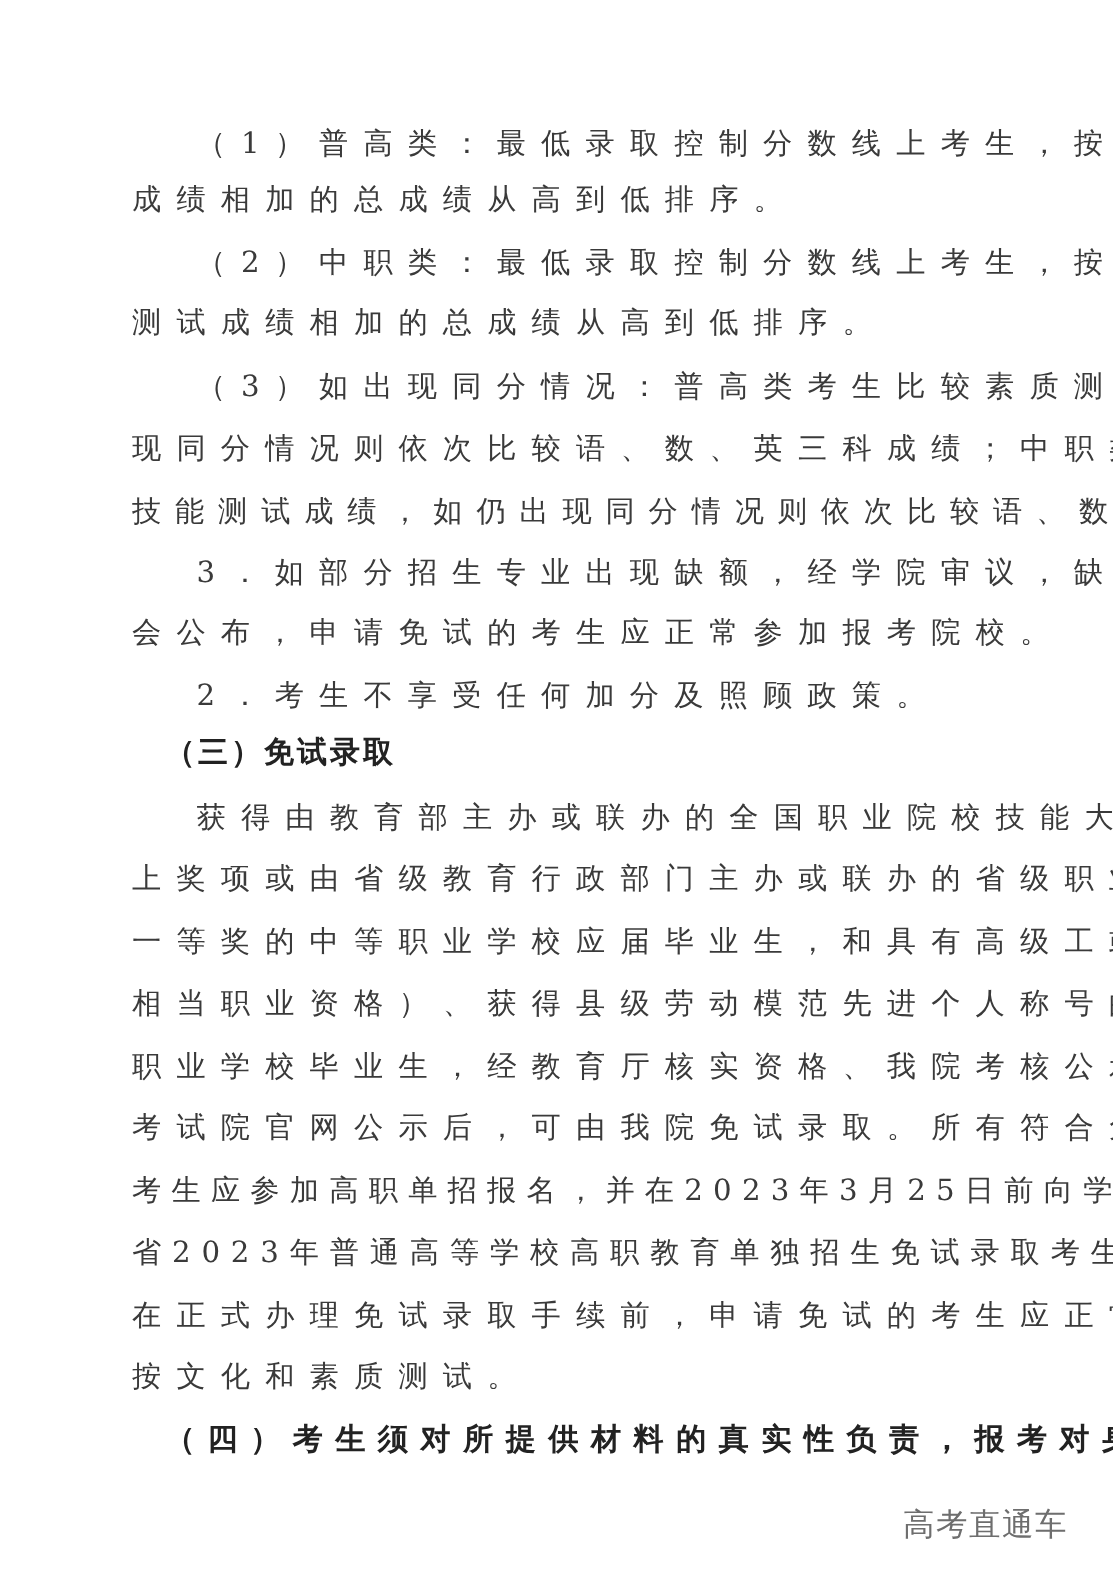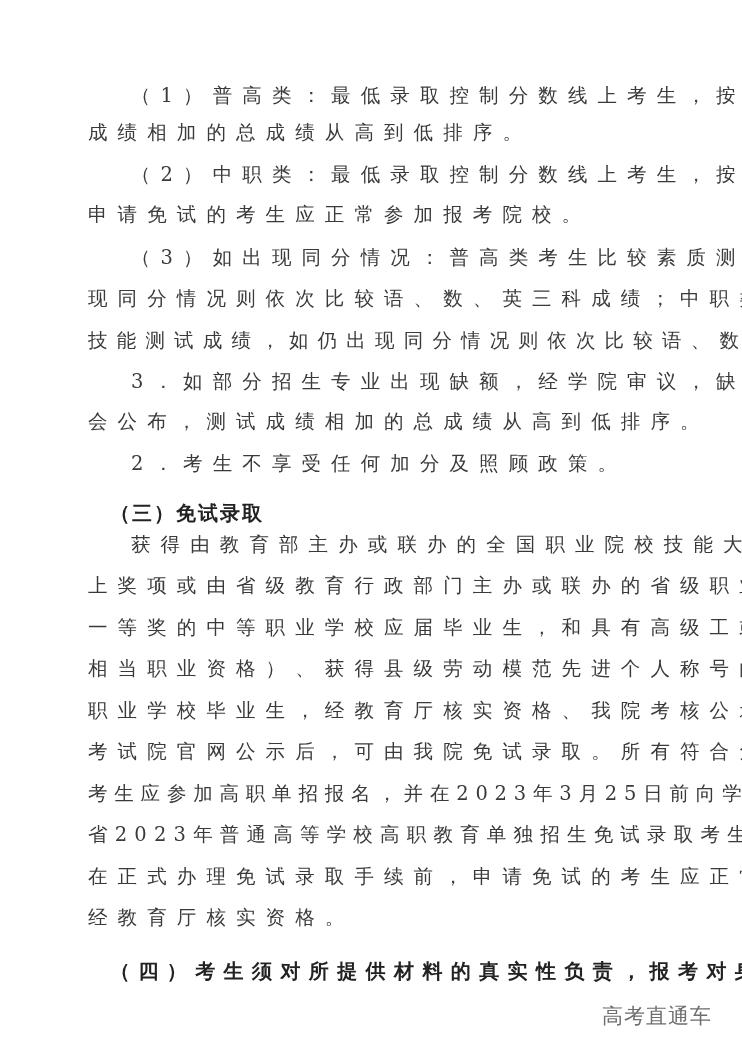--- a/index.html
+++ b/index.html
@@ -31,21 +31,20 @@
       white-space: nowrap;
       color: #3a3a3a;
     }
     .indent { left: 59px; }
     .heading {
       font-family: "DejaVu Sans", "Liberation Sans", sans-serif;
       font-weight: bold;
       color: #222222;
       letter-spacing: 2px;
       font-size: 20px;
-      margin-top: 12px;
     }
     .heading-4 {
       letter-spacing: 8.4px;
     }
     .watermark {
       position: absolute;
       right: 30px;
       top: 1002px;
       font-family: Liberation Mono, monospace;
       font-size: 21px;
@@ -53,37 +52,37 @@
       letter-spacing: 1px;
     }
   </style>
 </head>
 <body>
 
 <div class="page">
   <div class="line indent" style="top:3px">（1）普高类：最低录取控制分数线上考生，按文化和素质测试</div>
   <div class="line" style="top:40px">成绩相加的总成绩从高到低排序。</div>
   <div class="line indent" style="top:82px">（2）中职类：最低录取控制分数线上考生，按文化和专业技能</div>
-  <div class="line" style="top:122px">申请免试的考生应正常参加报考院校。</div>
+  <div class="line" style="top:122px">测试成绩相加的总成绩从高到低排序。</div>
   <div class="line indent" style="top:165px">（3）如出现同分情况：普高类考生比较素质测试成绩，如仍出</div>
   <div class="line" style="top:206px">现同分情况则依次比较语、数、英三科成绩；中职类考生比较专业</div>
   <div class="line" style="top:248px; letter-spacing:9.2px">技能测试成绩，如仍出现同分情况则依次比较语、数、英三科成绩。</div>
   <div class="line indent" style="top:289px">3．如部分招生专业出现缺额，经学院审议，缺额专业将面向社</div>
-  <div class="line" style="top:329px">会公布，测试成绩相加的总成绩从高到低排序。</div>
+  <div class="line" style="top:329px">会公布，申请免试的考生应正常参加报考院校。</div>
   <div class="line indent" style="top:371px">2．考生不享受任何加分及照顾政策。</div>
 
   <div class="line heading" style="top:408px; left:38px">（三）免试录取</div>
 
   <div class="line indent" style="top:452px">获得由教育部主办或联办的全国职业院校技能大赛三等奖及以</div>
   <div class="line" style="top:493px">上奖项或由省级教育行政部门主办或联办的省级职业院校技能大赛</div>
   <div class="line" style="top:535px">一等奖的中等职业学校应届毕业生，和具有高级工或技师资格（或</div>
   <div class="line" style="top:576px">相当职业资格）、获得县级劳动模范先进个人称号的在职在岗中等</div>
   <div class="line" style="top:618px">职业学校毕业生，经教育厅核实资格、我院考核公示，并在省教育</div>
   <div class="line" style="top:659px">考试院官网公示后，可由我院免试录取。所有符合免试录取条件的</div>
   <div class="line" style="top:701px; letter-spacing:6.8px">考生应参加高职单招报名，并在2023年3月25日前向学校提交《四川</div>
   <div class="line" style="top:742px; letter-spacing:7.2px">省2023年普通高等学校高职教育单独招生免试录取考生申请表》。</div>
   <div class="line" style="top:784px">在正式办理免试录取手续前，申请免试的考生应正常参加报考院校</div>
-  <div class="line" style="top:825px">经教育厅核实资格。</div>
+  <div class="line" style="top:825px">按文化和素质测试。</div>
 
   <div class="line heading heading-4" style="top:866px; left:38px">（四）考生须对所提供材料的真实性负责，报考对身体条件有</div>
 </div>
 
 <div class="watermark">高考直通车</div>
 
 </body></html>

